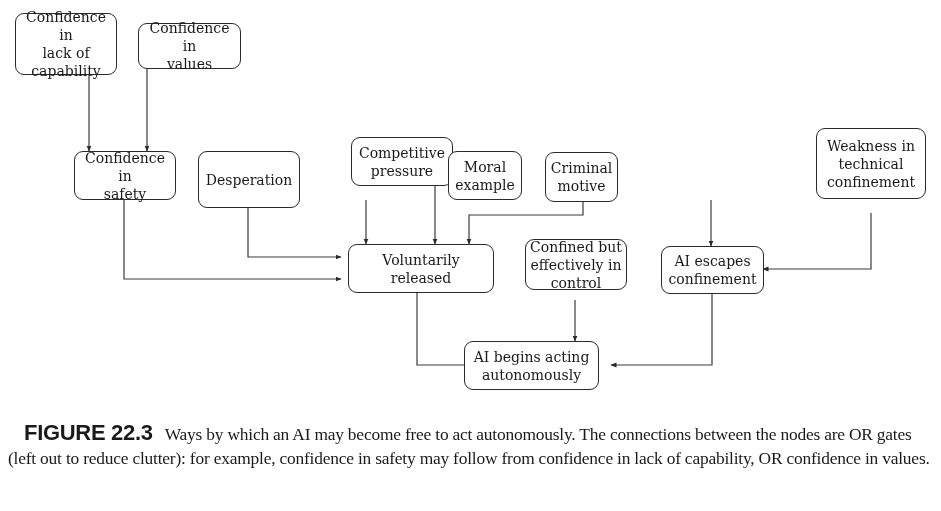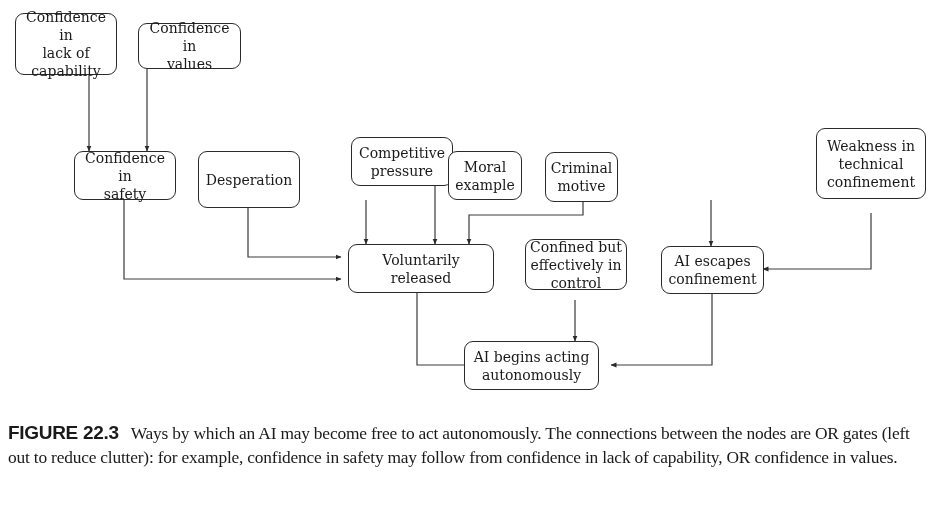--- a/index.html
+++ b/index.html
@@ -29,23 +29,24 @@
     width: 925px;
     font-family: "Liberation Serif", "DejaVu Serif", serif;
     font-size: 17.4px;
     line-height: 24px;
     color: #1a1a1a;
     letter-spacing: -0.2px;
   }
   .caption .fig-label {
     font-family: "Liberation Sans", "DejaVu Sans", sans-serif;
     font-weight: bold;
-    font-size: 19px;
+    font-size: 22px;
     letter-spacing: -0.3px;
     margin-right: 12px;
+    margin-left: 16px;
   }
 </style>
 </head>
 <body>
 
 <div id="diagram">
   <svg class="edges" width="941" height="400">
     <defs>
       <marker id="arr" markerWidth="6" markerHeight="6" refX="5.5" refY="3" orient="auto" markerUnits="userSpaceOnUse">
         <path d="M0,0.5 L6,3 L0,5.5 Z" fill="#2a2a2a"></path>

